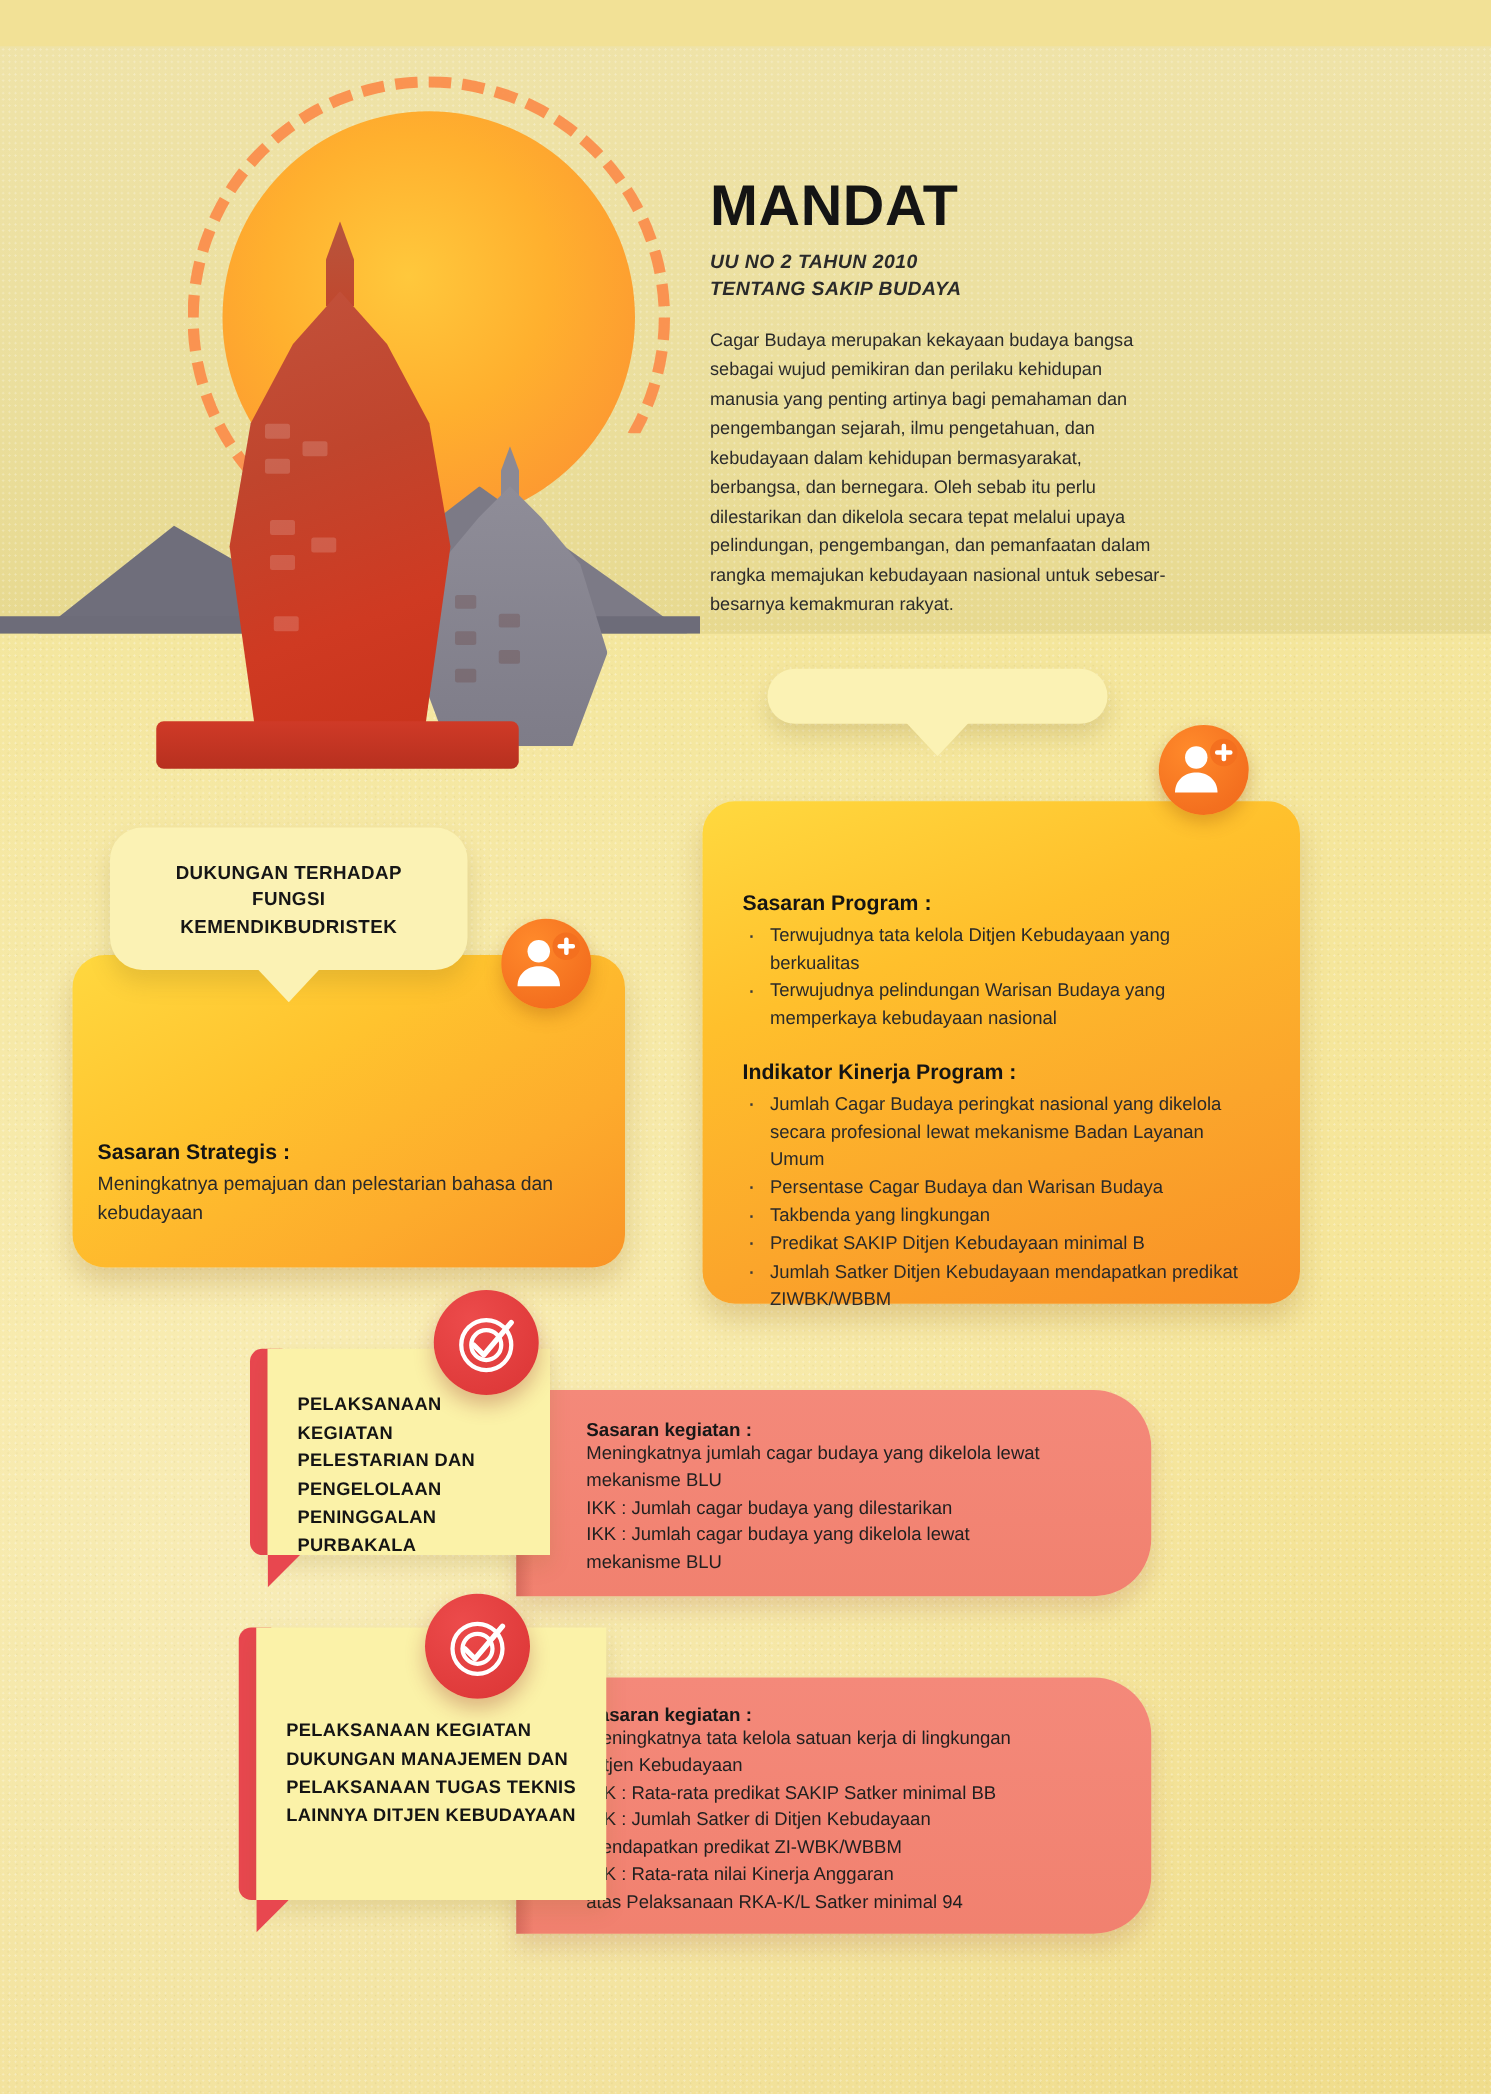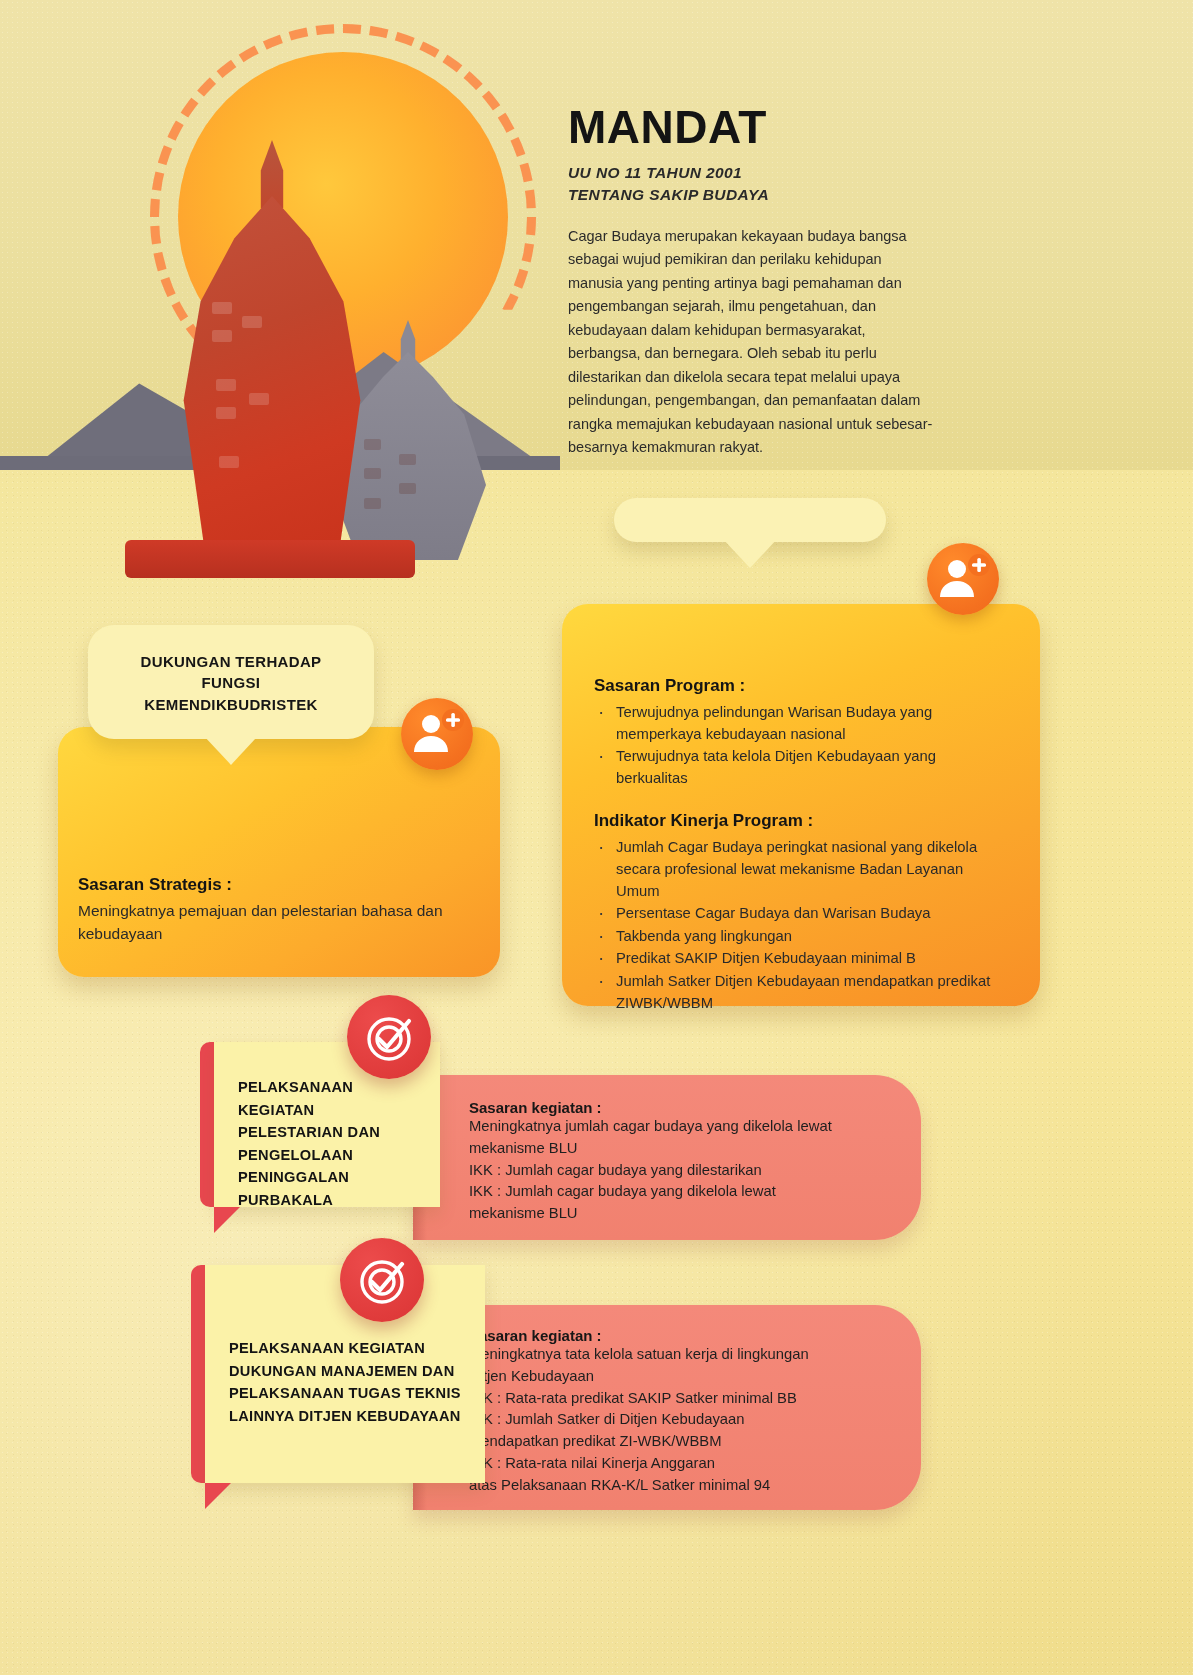--- a/index.html
+++ b/index.html
@@ -13,20 +13,21 @@
     position: relative;
   }
 
   
   #page {
     position: absolute;
     inset: 0;
     background:
       radial-gradient(circle at 20% 75%, rgba(255,255,255,0.30) 0%, rgba(255,255,255,0) 55%),
       linear-gradient(175deg, #efdf92 0%, #f4e69c 28%, #f6e69a 62%, #f0dd8c 100%);
+    margin-top: 37px;
   }
   .grain {
     position: absolute;
     inset: 0;
     opacity: .55;
     pointer-events: none;
     background-image:
       radial-gradient(rgba(255,255,255,.55) .8px, transparent .9px),
       radial-gradient(rgba(150,130,60,.22) .7px, transparent .8px);
     background-size: 5px 5px, 7px 7px;
@@ -334,21 +335,21 @@
     <div class="grain2"></div>
     <div class="ring"></div>
     <div class="sun"></div>
     <div class="mountain mtn-left"></div>
     <div class="mountain mtn-right"></div>
     <div class="ground"></div>
 
     <div class="hero-text">
       <div class="title">MANDAT</div>
       <div class="subtitle">
-        <div>UU NO 11 TAHUN 2001</div>
+        <div>UU NO 2 TAHUN 2010</div>
         <div>TENTANG SAKIP BUDAYA</div>
       </div>
       <p class="hero-body">Cagar Budaya merupakan kekayaan budaya bangsa sebagai wujud pemikiran dan perilaku kehidupan manusia yang penting artinya bagi pemahaman dan pengembangan sejarah, ilmu pengetahuan, dan kebudayaan dalam kehidupan bermasyarakat, berbangsa, dan bernegara. Oleh sebab itu perlu dilestarikan dan dikelola secara tepat melalui upaya pelindungan, pengembangan, dan pemanfaatan dalam rangka memajukan kebudayaan nasional untuk sebesar-besarnya kemakmuran rakyat.</p>
     </div>
   </div>
 
   <div class="stupa-layer">
     <div class="stupa-grey-spire"></div>
     <div class="stupa-grey">
       <div class="brick d" style="left:22%;top:42%;width:17px;height:11px;"></div>
@@ -367,22 +368,22 @@
       <div class="brick" style="left:38%;top:56%;width:20px;height:12px;"></div>
       <div class="brick" style="left:22%;top:74%;width:20px;height:12px;"></div>
     </div>
     <div class="stupa-base"></div>
   </div>
 
   <div class="panel-orange big" style="left:562px; top:604px; width:478px; height:402px;">
     <div style="padding:72px 34px 0 32px;">
       <div class="panel-h">Sasaran Program :</div>
       <ul class="bul">
+        <li>Terwujudnya tata kelola Ditjen Kebudayaan yang berkualitas</li>
         <li>Terwujudnya pelindungan Warisan Budaya yang memperkaya kebudayaan nasional</li>
-        <li>Terwujudnya tata kelola Ditjen Kebudayaan yang berkualitas</li>
       </ul>
       <div class="panel-h" style="margin-top:22px;">Indikator Kinerja Program :</div>
       <ul class="bul">
         <li>Jumlah Cagar Budaya peringkat nasional yang dikelola secara profesional lewat mekanisme Badan Layanan Umum</li>
         <li>Persentase Cagar Budaya dan Warisan Budaya</li>
         <li>Takbenda yang lingkungan</li>
         <li>Predikat SAKIP Ditjen Kebudayaan minimal B</li>
         <li>Jumlah Satker Ditjen Kebudayaan mendapatkan predikat ZIWBK/WBBM</li>
       </ul>
     </div>

